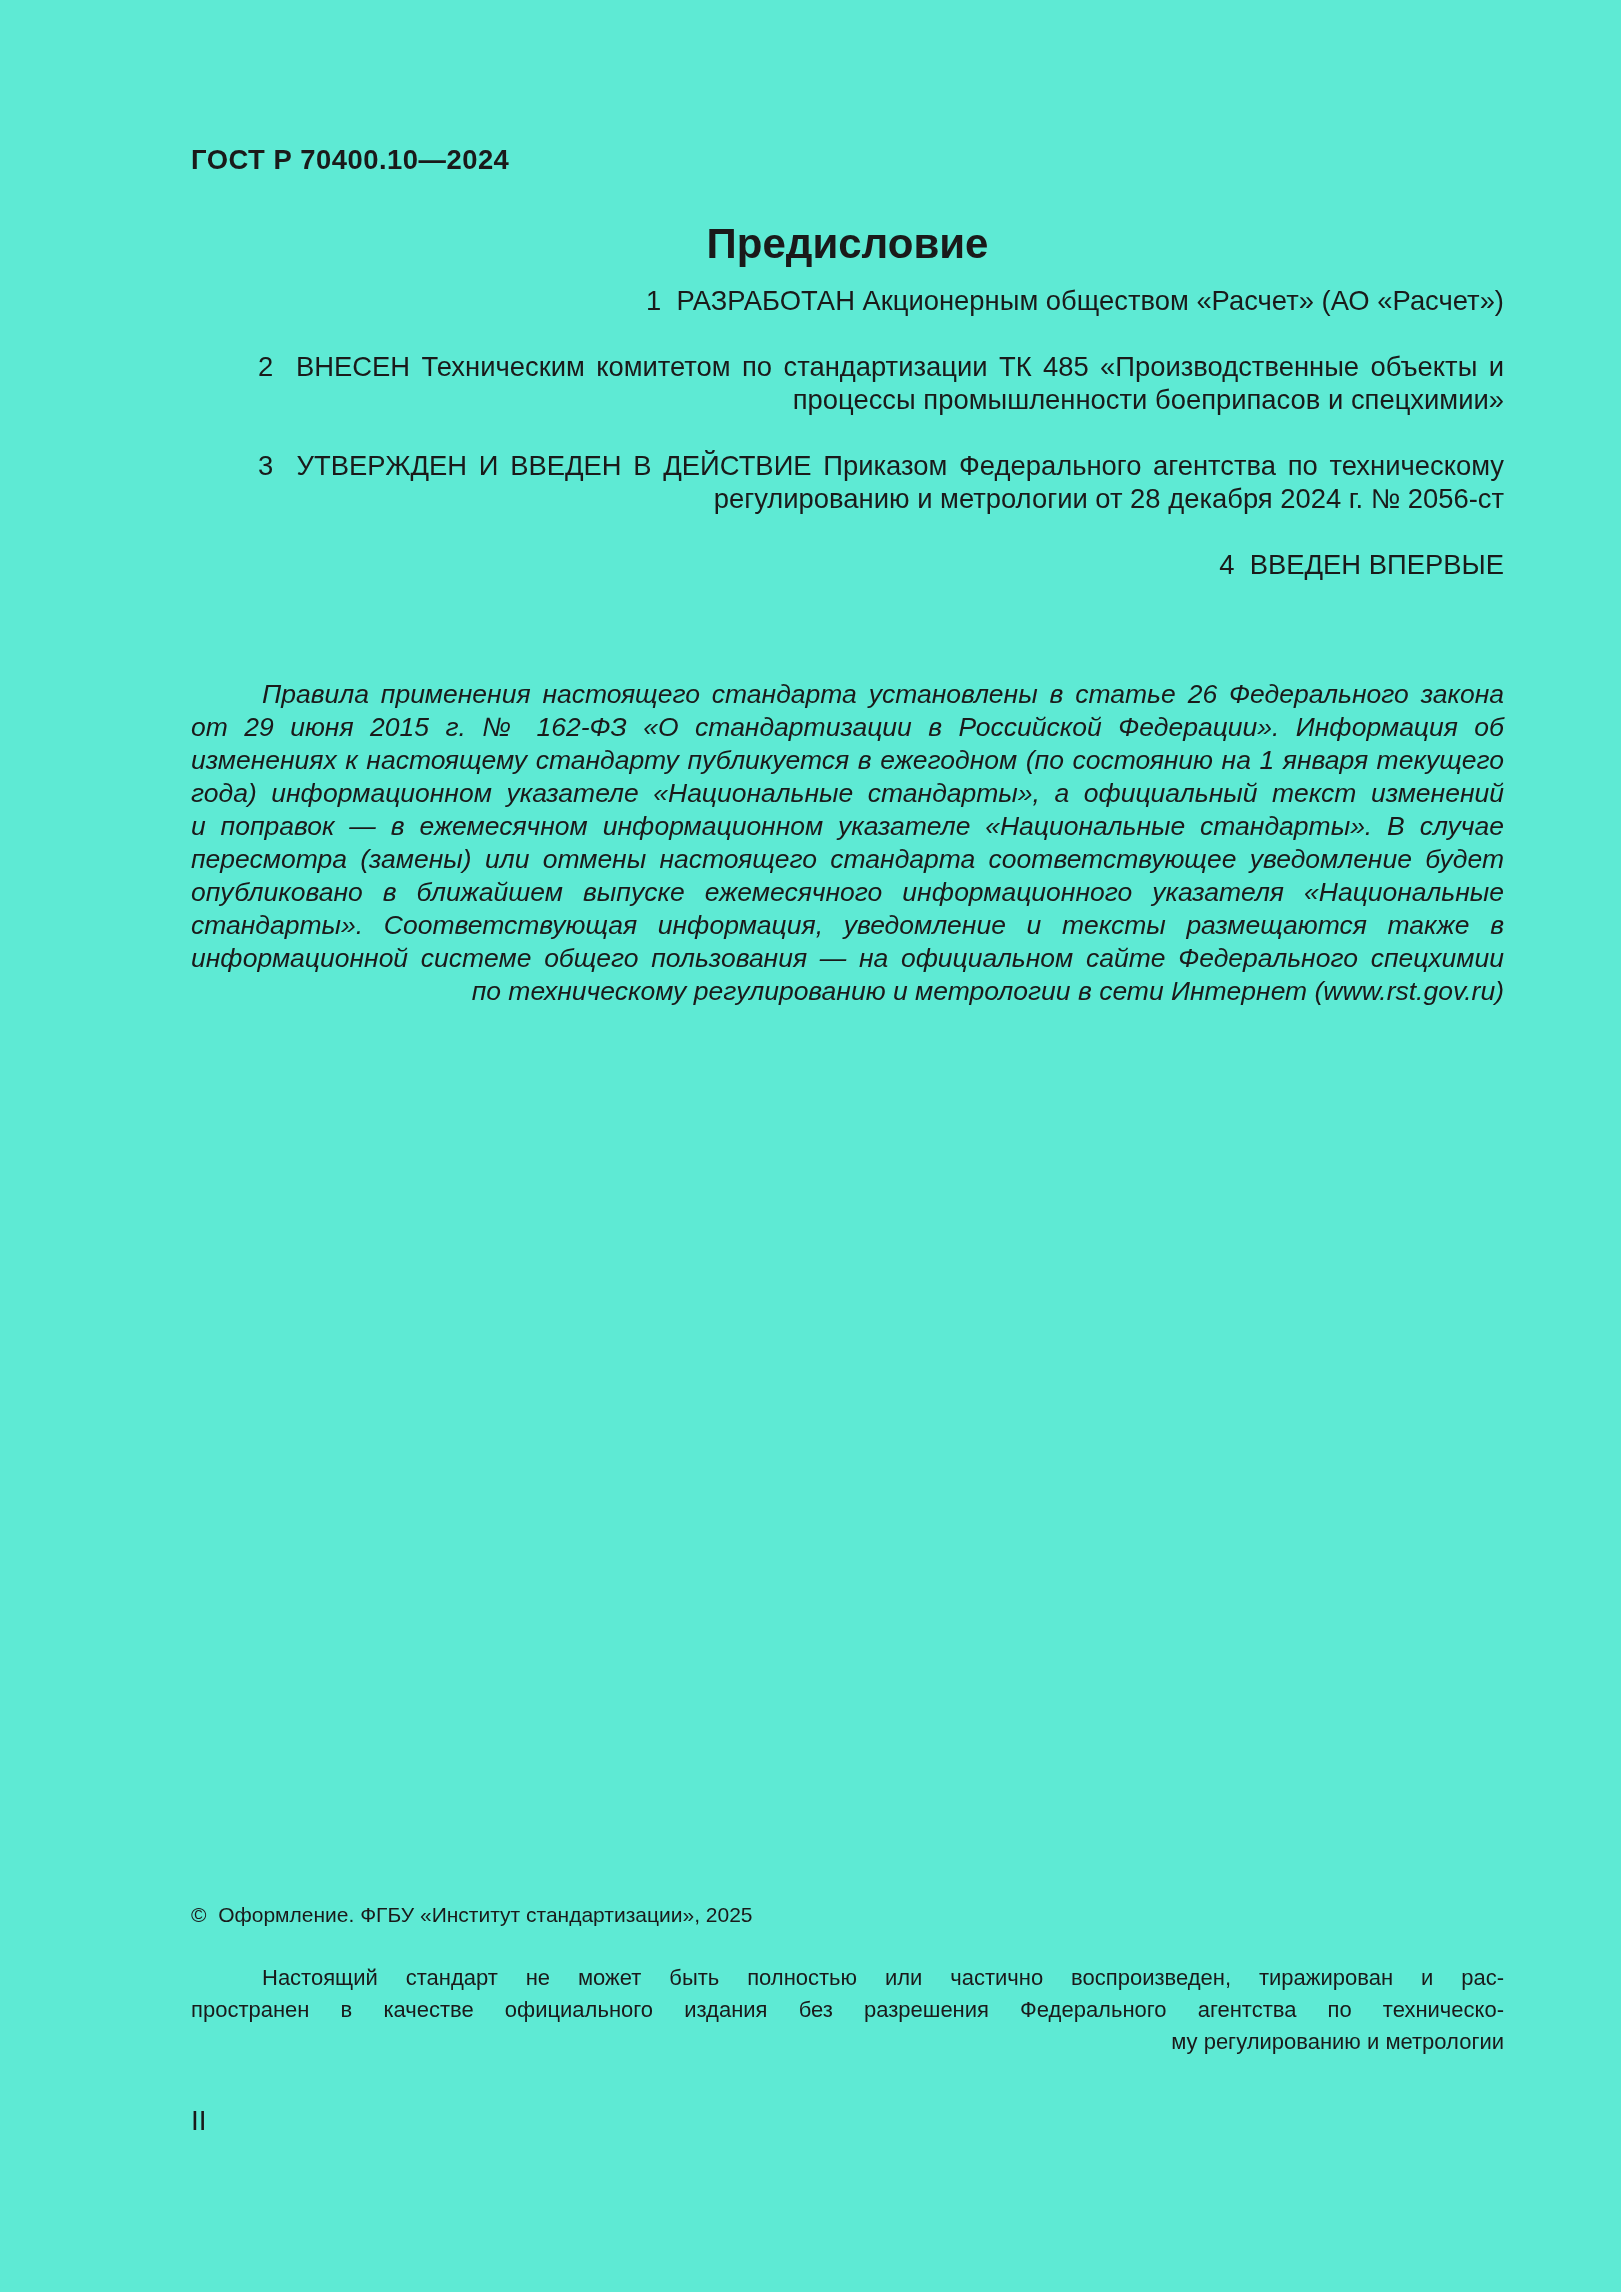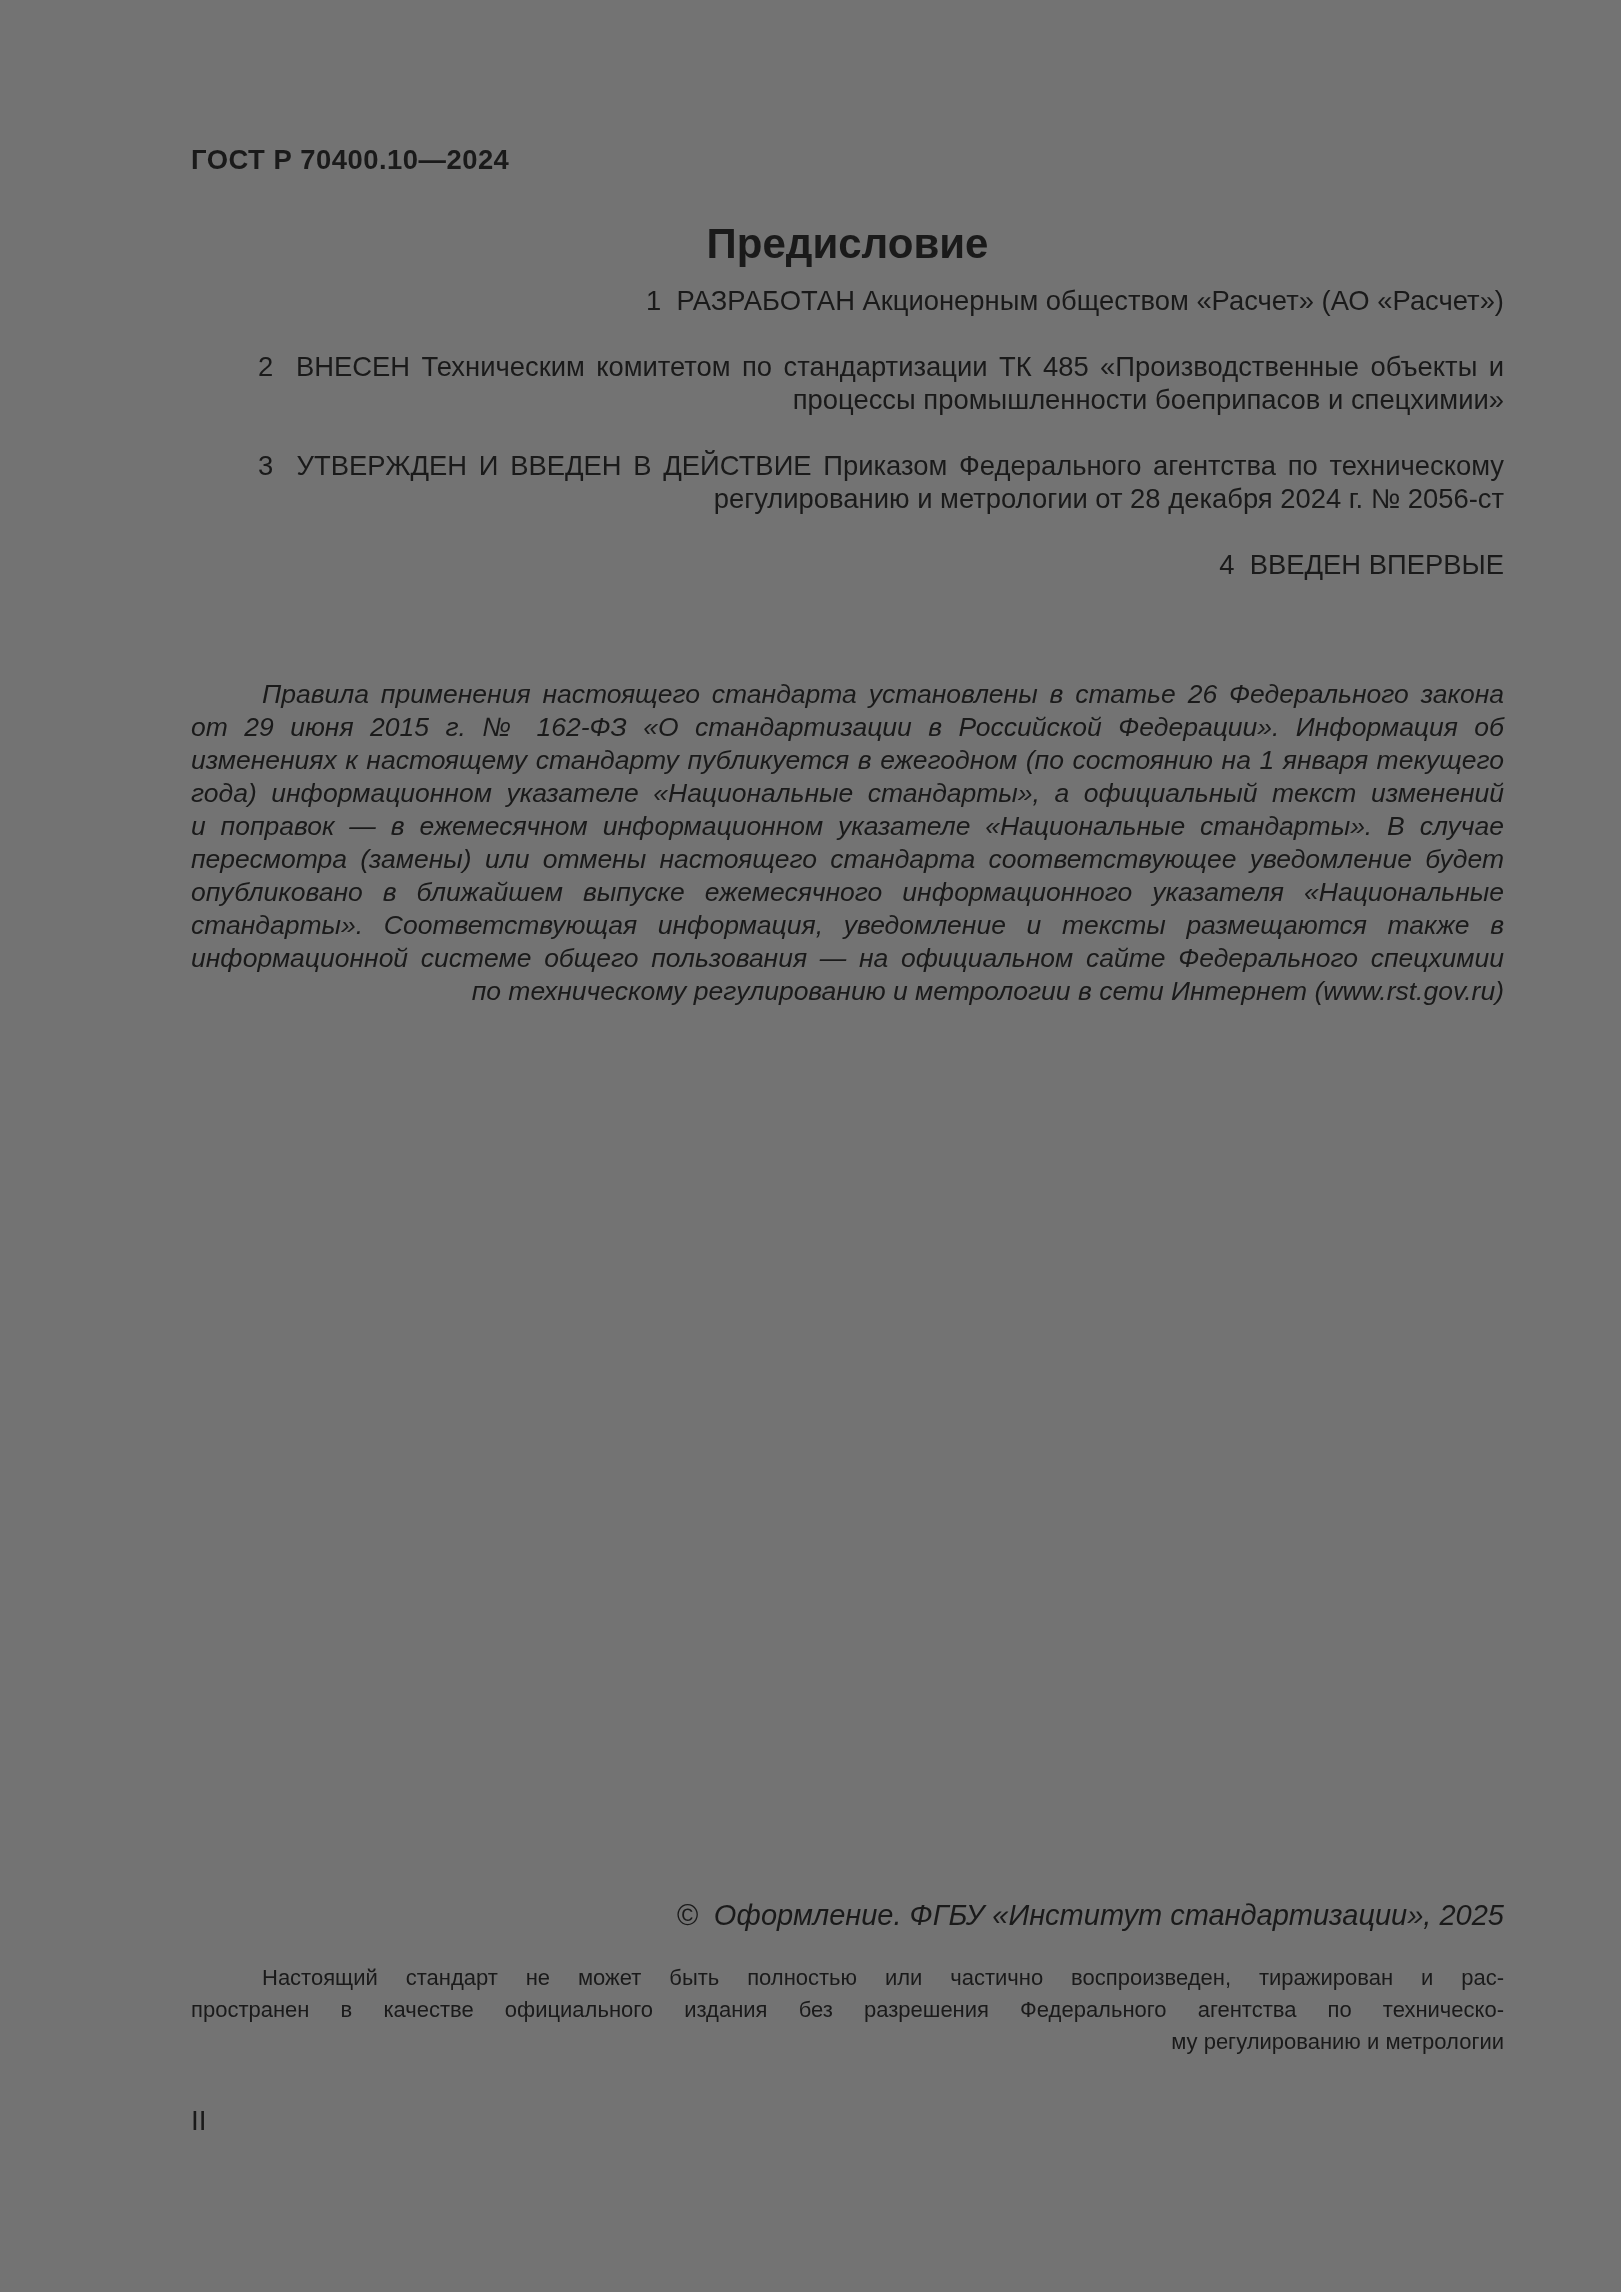--- a/index.html
+++ b/index.html
@@ -4,21 +4,21 @@
 <style>
   html, body {
     margin: 0;
     padding: 0;
     background: #ffffff;
   }
   .page {
     position: relative;
     width: 1621px;
     height: 2293px;
-    background: #737373;
+    background: #5eead4;
     color: #1a1a1a;
     font-family: "Liberation Sans", "DejaVu Sans", sans-serif;
     overflow: hidden;
   }
   .doc-code {
     position: absolute;
     top: 143px;
     left: 191px;
     font-size: 27.4px;
     line-height: 33px;
@@ -65,25 +65,24 @@
     font-size: 26.5px;
     line-height: 33px;
     font-style: italic;
   }
   .legal .ln.first { text-indent: 71px; }
   .copyright {
     position: absolute;
     top: 1899px;
     left: 191px;
     width: 1313px;
-    font-size: 29px;
+    font-size: 21px;
     line-height: 32px;
-    text-align: right;
+    text-align: left;
     white-space: nowrap;
-    font-style: italic;
   }
   .notice {
     position: absolute;
     top: 1962px;
     left: 191px;
     width: 1313px;
     font-size: 22px;
     line-height: 32px;
   }
   .notice .ln.first { text-indent: 71px; }

